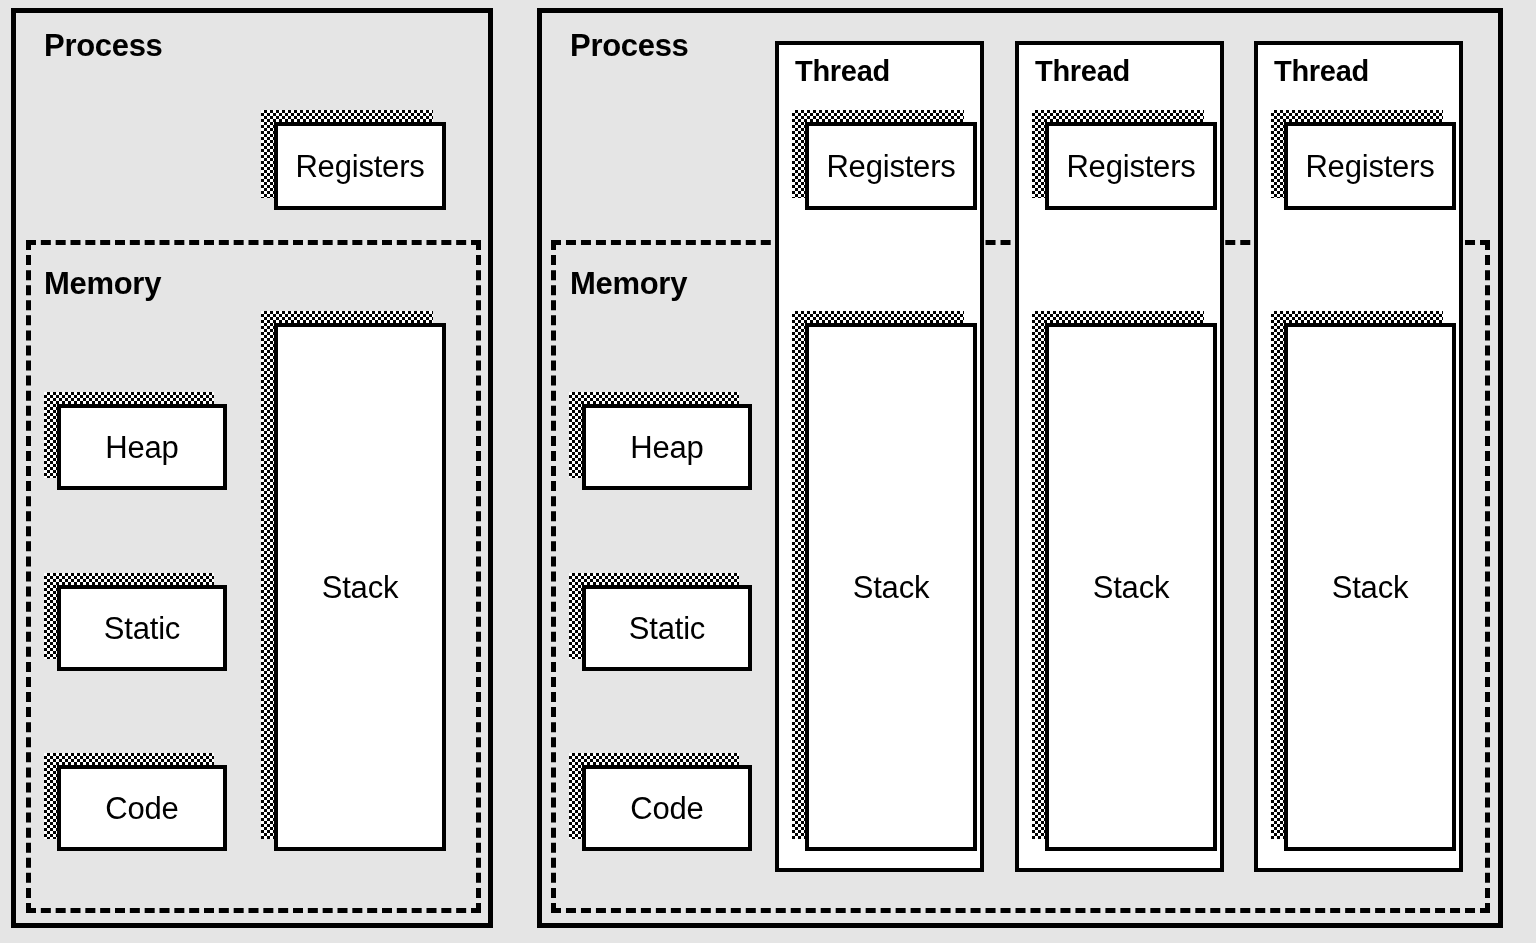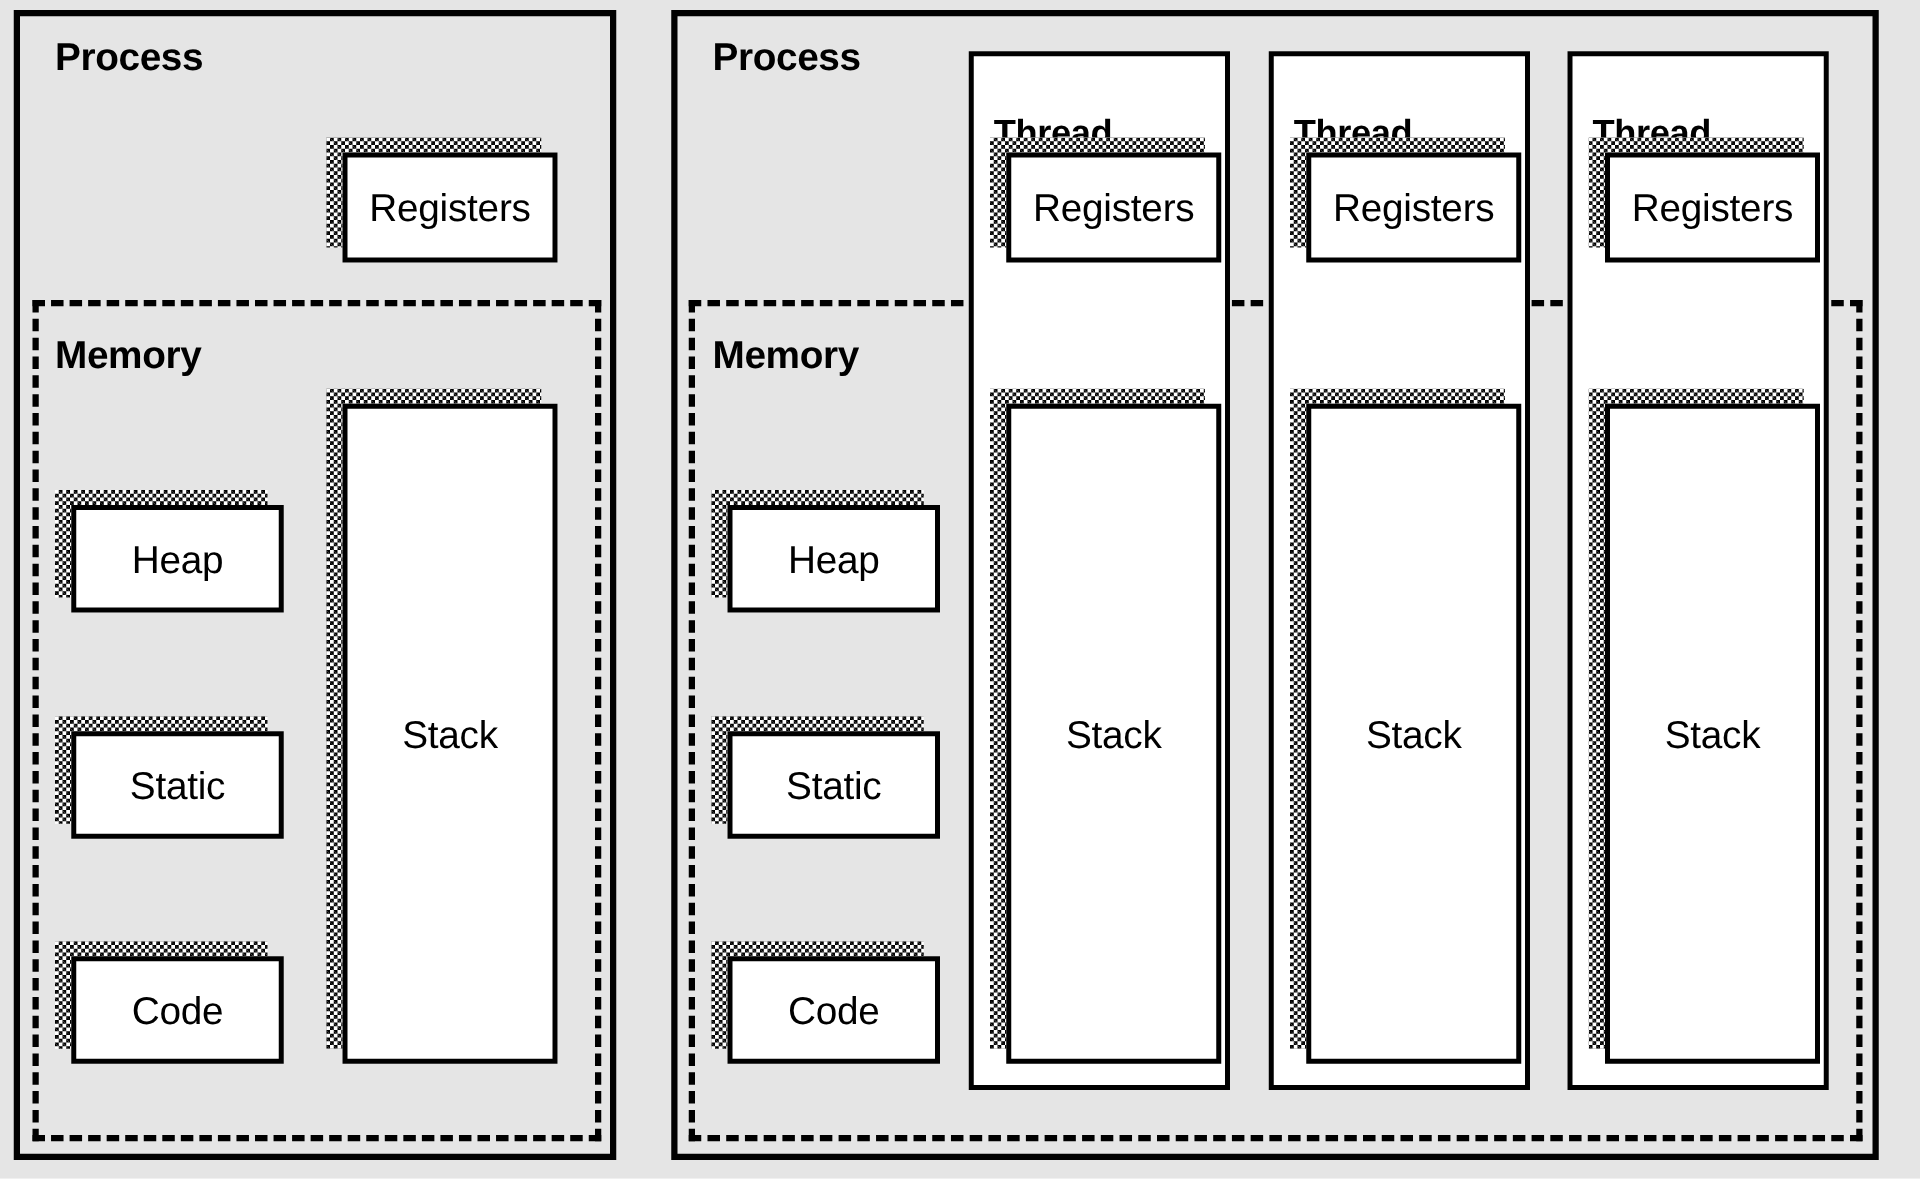--- a/index.html
+++ b/index.html
@@ -51,21 +51,20 @@
     position: absolute;
     font-size: 31px;
     font-weight: bold;
     color: #000000;
     line-height: 1;
     white-space: nowrap;
     letter-spacing: -0.3px;
   }
   .caption.small {
     font-size: 29px;
-    margin-top: 36px;
   }
 
   
   .card {
     position: absolute;
   }
   .card .shadow {
     position: absolute;
     left: 0;
     top: 0;

